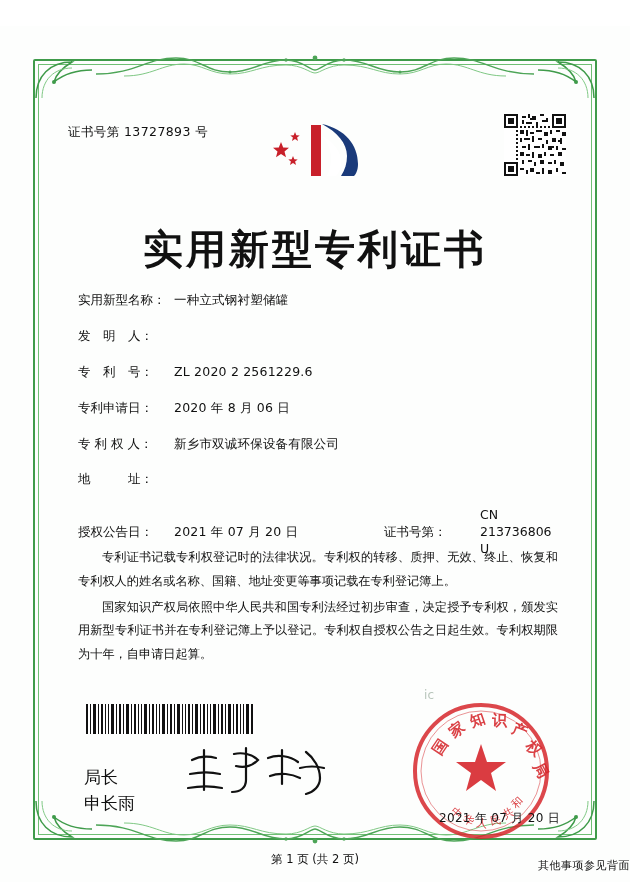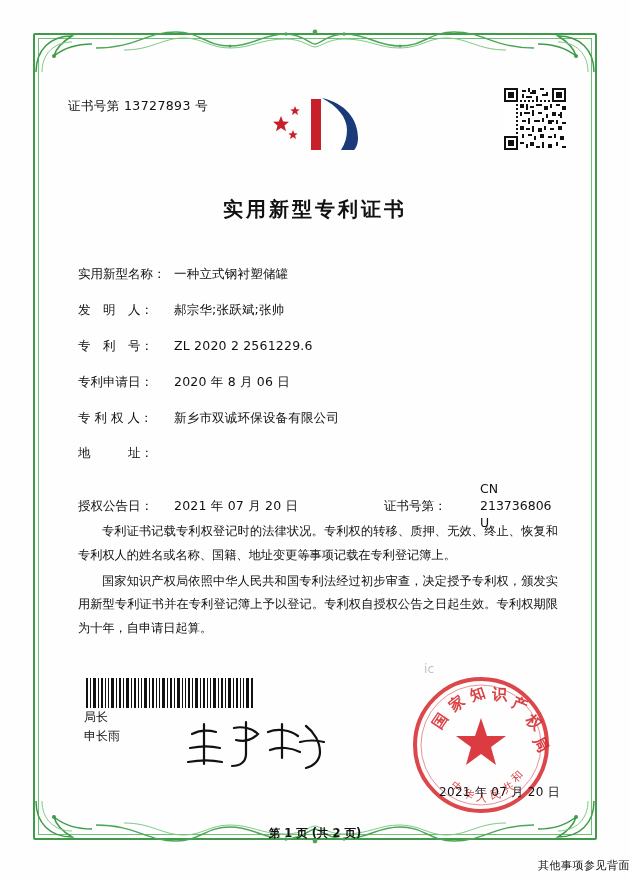--- a/index.html
+++ b/index.html
@@ -12,20 +12,21 @@
     background: #ffffff;
     font-family: "DejaVu Sans", "Liberation Sans", sans-serif;
     color: #1a1a1a;
     overflow: hidden;
     position: relative;
   }
   .page {
     position: absolute;
     inset: 0;
     background: #fdfefd;
+    margin-top: 26px;
   }
   
   .border-outer {
     position: absolute;
     left: 33px;
     top: 33px;
     right: 33px;
     bottom: 42px;
     border: 2px solid #3f9b4a;
     border-radius: 2px;
@@ -96,21 +97,21 @@
 
   
   .doc-title {
     position: absolute;
     left: 0;
     right: 0;
     top: 196px;
     text-align: center;
     font-family: "DejaVu Serif", "Liberation Serif", serif;
     font-weight: bold;
-    font-size: 20px;
+    font-size: 40px;
     letter-spacing: 3px;
     color: #111;
   }
 
   
   .fields {
     position: absolute;
     left: 78px;
     right: 70px;
     top: 266px;
@@ -185,43 +186,43 @@
     top: 784px;
     font-size: 12px;
     color: #111;
     letter-spacing: 0.3px;
   }
 
   
   .sig-label {
     position: absolute;
     left: 84px;
-    top: 708px;
-    font-size: 12px;
+    top: 740px;
+    font-size: 17px;
     line-height: 1.55;
     color: #111;
+    font-family: Liberation Mono, monospace;
   }
   .sig-mark {
     position: absolute;
     left: 182px;
     top: 718px;
     width: 148px;
     height: 56px;
   }
 
   
   .page-no {
     position: absolute;
     left: 0;
     right: 0;
     top: 826px;
     text-align: center;
     font-size: 11.5px;
     color: #111;
-    font-weight: bold;
   }
   .footnote {
     position: absolute;
     left: 0;
     right: 0;
     bottom: 9px;
     text-align: right;
     font-size: 11px;
     color: #111;
     letter-spacing: 0.5px;
@@ -429,21 +430,20 @@
 
   <div class="doc-title">实用新型专利证书</div>
 
   <div class="fields">
     <div class="field-row">
       <span class="field-label">实用新型名称：</span>
       <span class="field-value">一种立式钢衬塑储罐</span>
     </div>
     <div class="field-row">
       <span class="field-label">发　明　人：</span>
-      <span class="field-value">郝宗华;张跃斌;张帅</span>
     </div>
     <div class="field-row">
       <span class="field-label">专　利　号：</span>
       <span class="field-value">ZL 2020 2 2561229.6</span>
     </div>
     <div class="field-row">
       <span class="field-label">专利申请日：</span>
       <span class="field-value">2020 年 8 月 06 日</span>
     </div>
     <div class="field-row">

